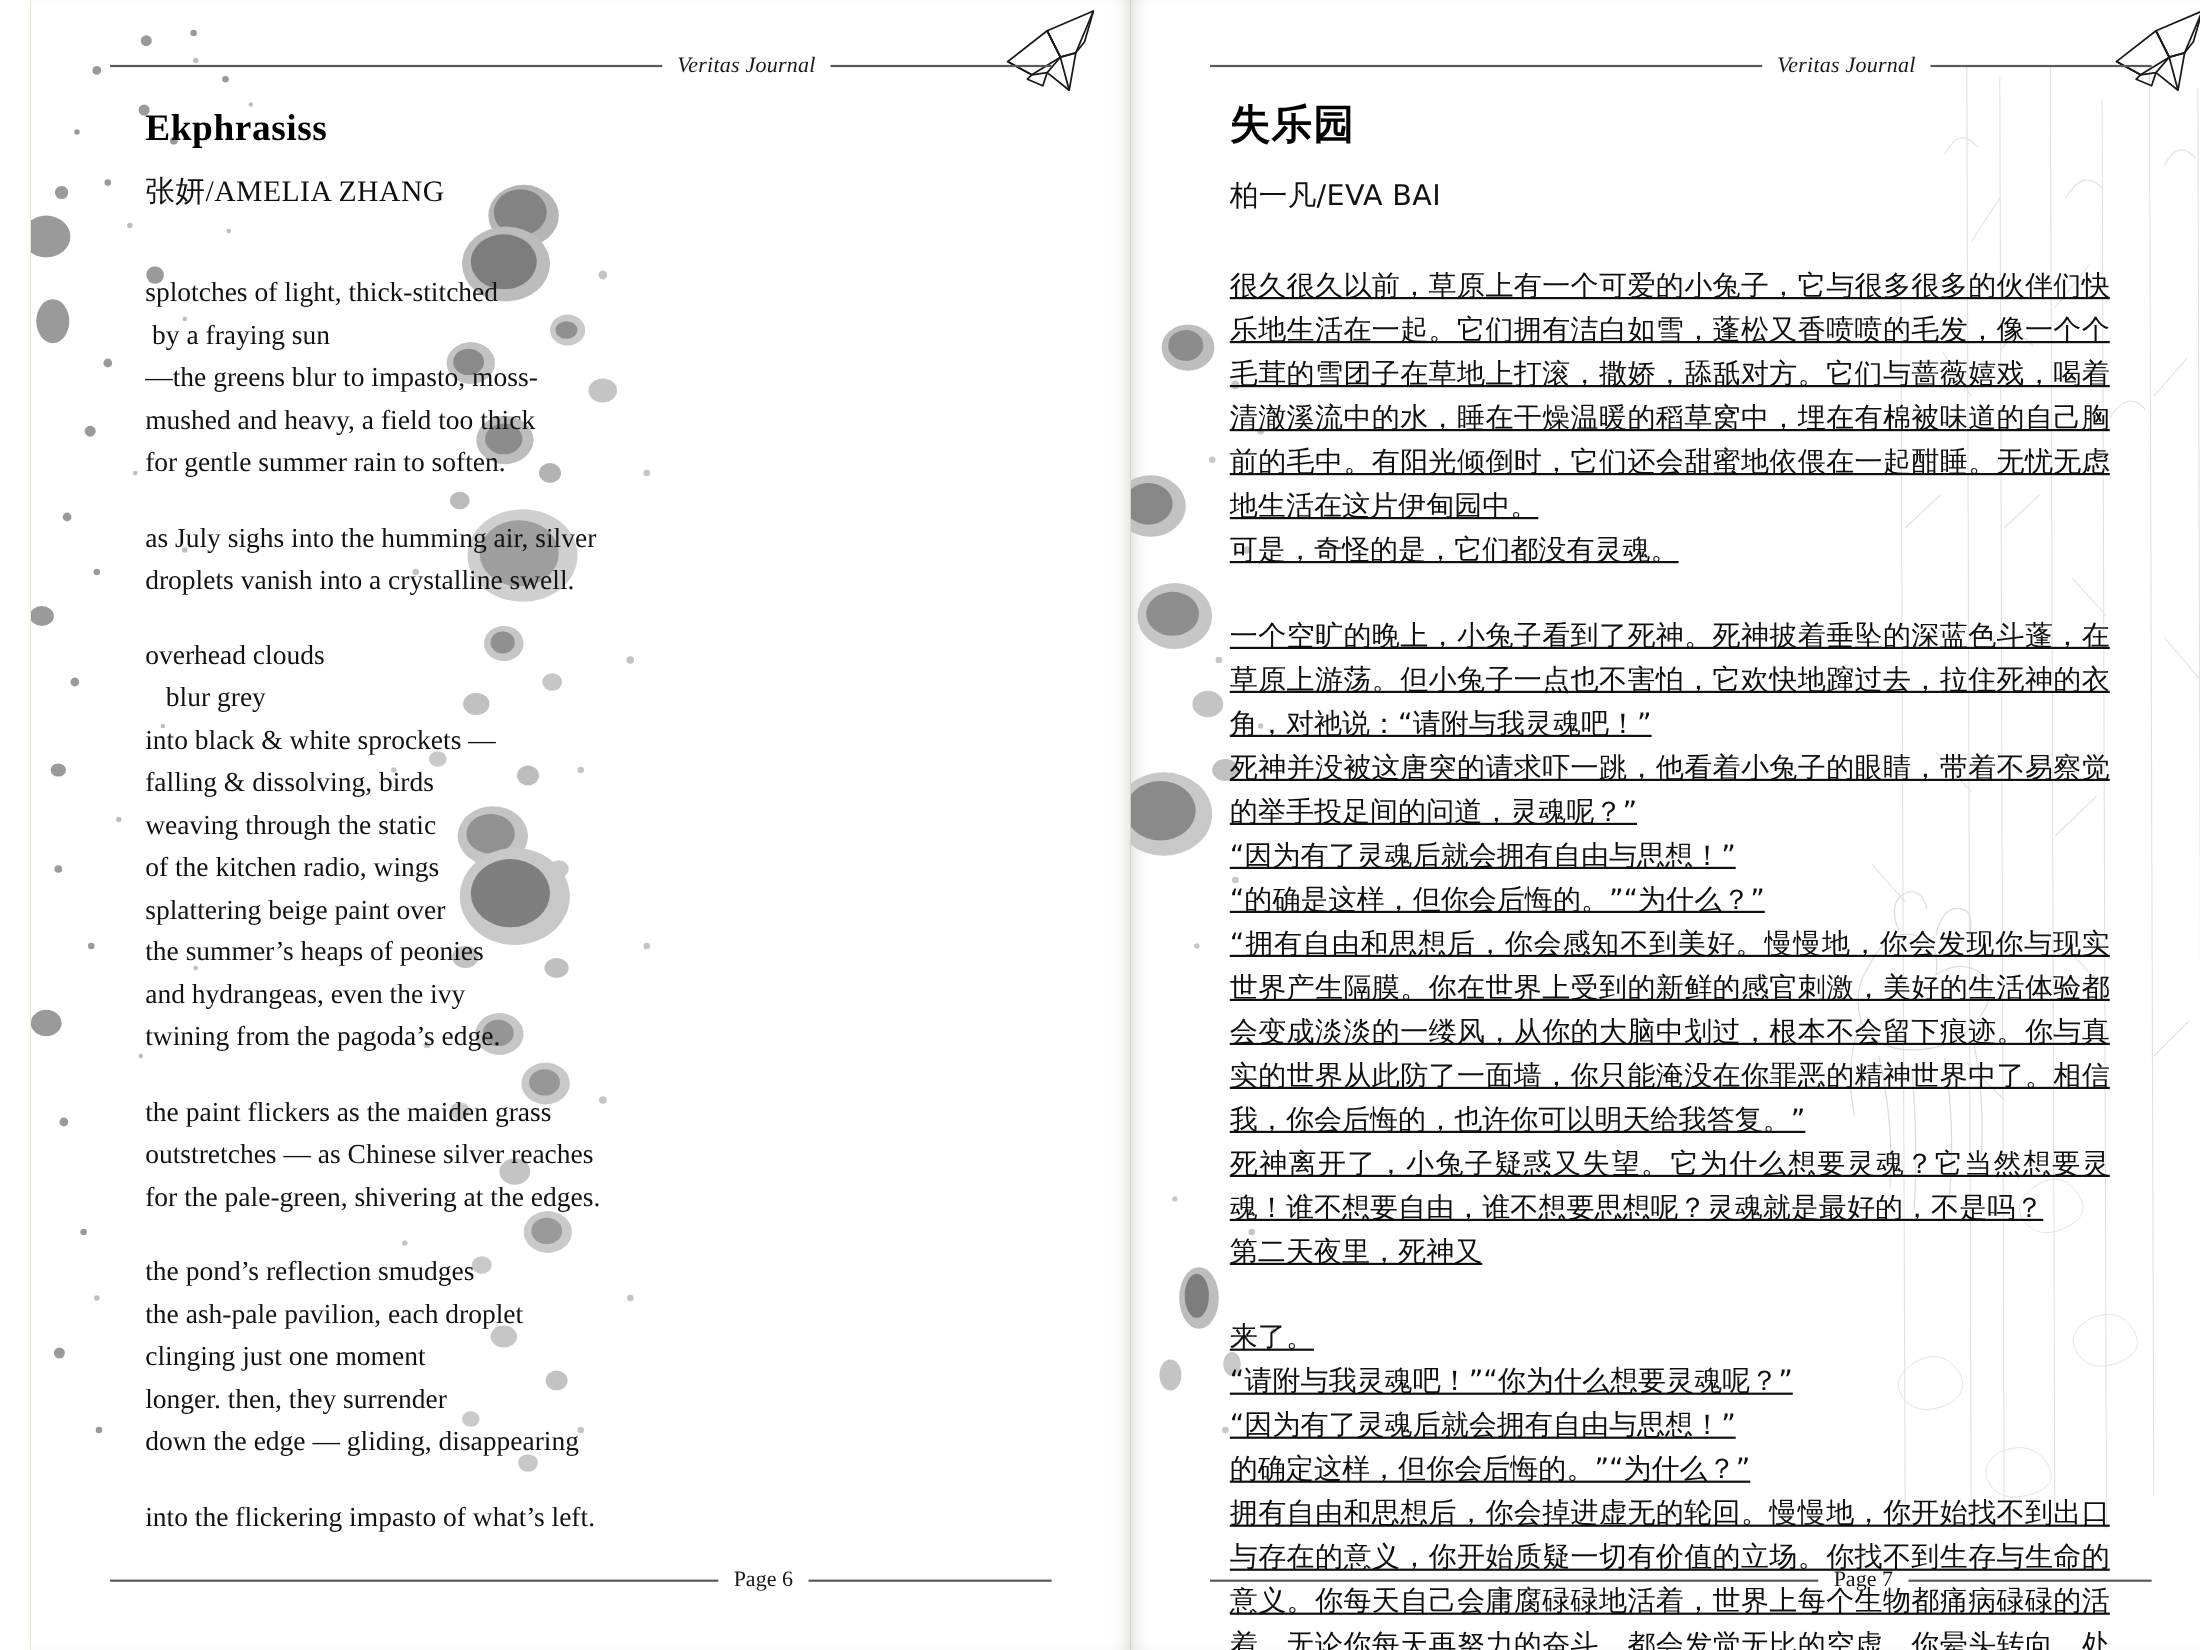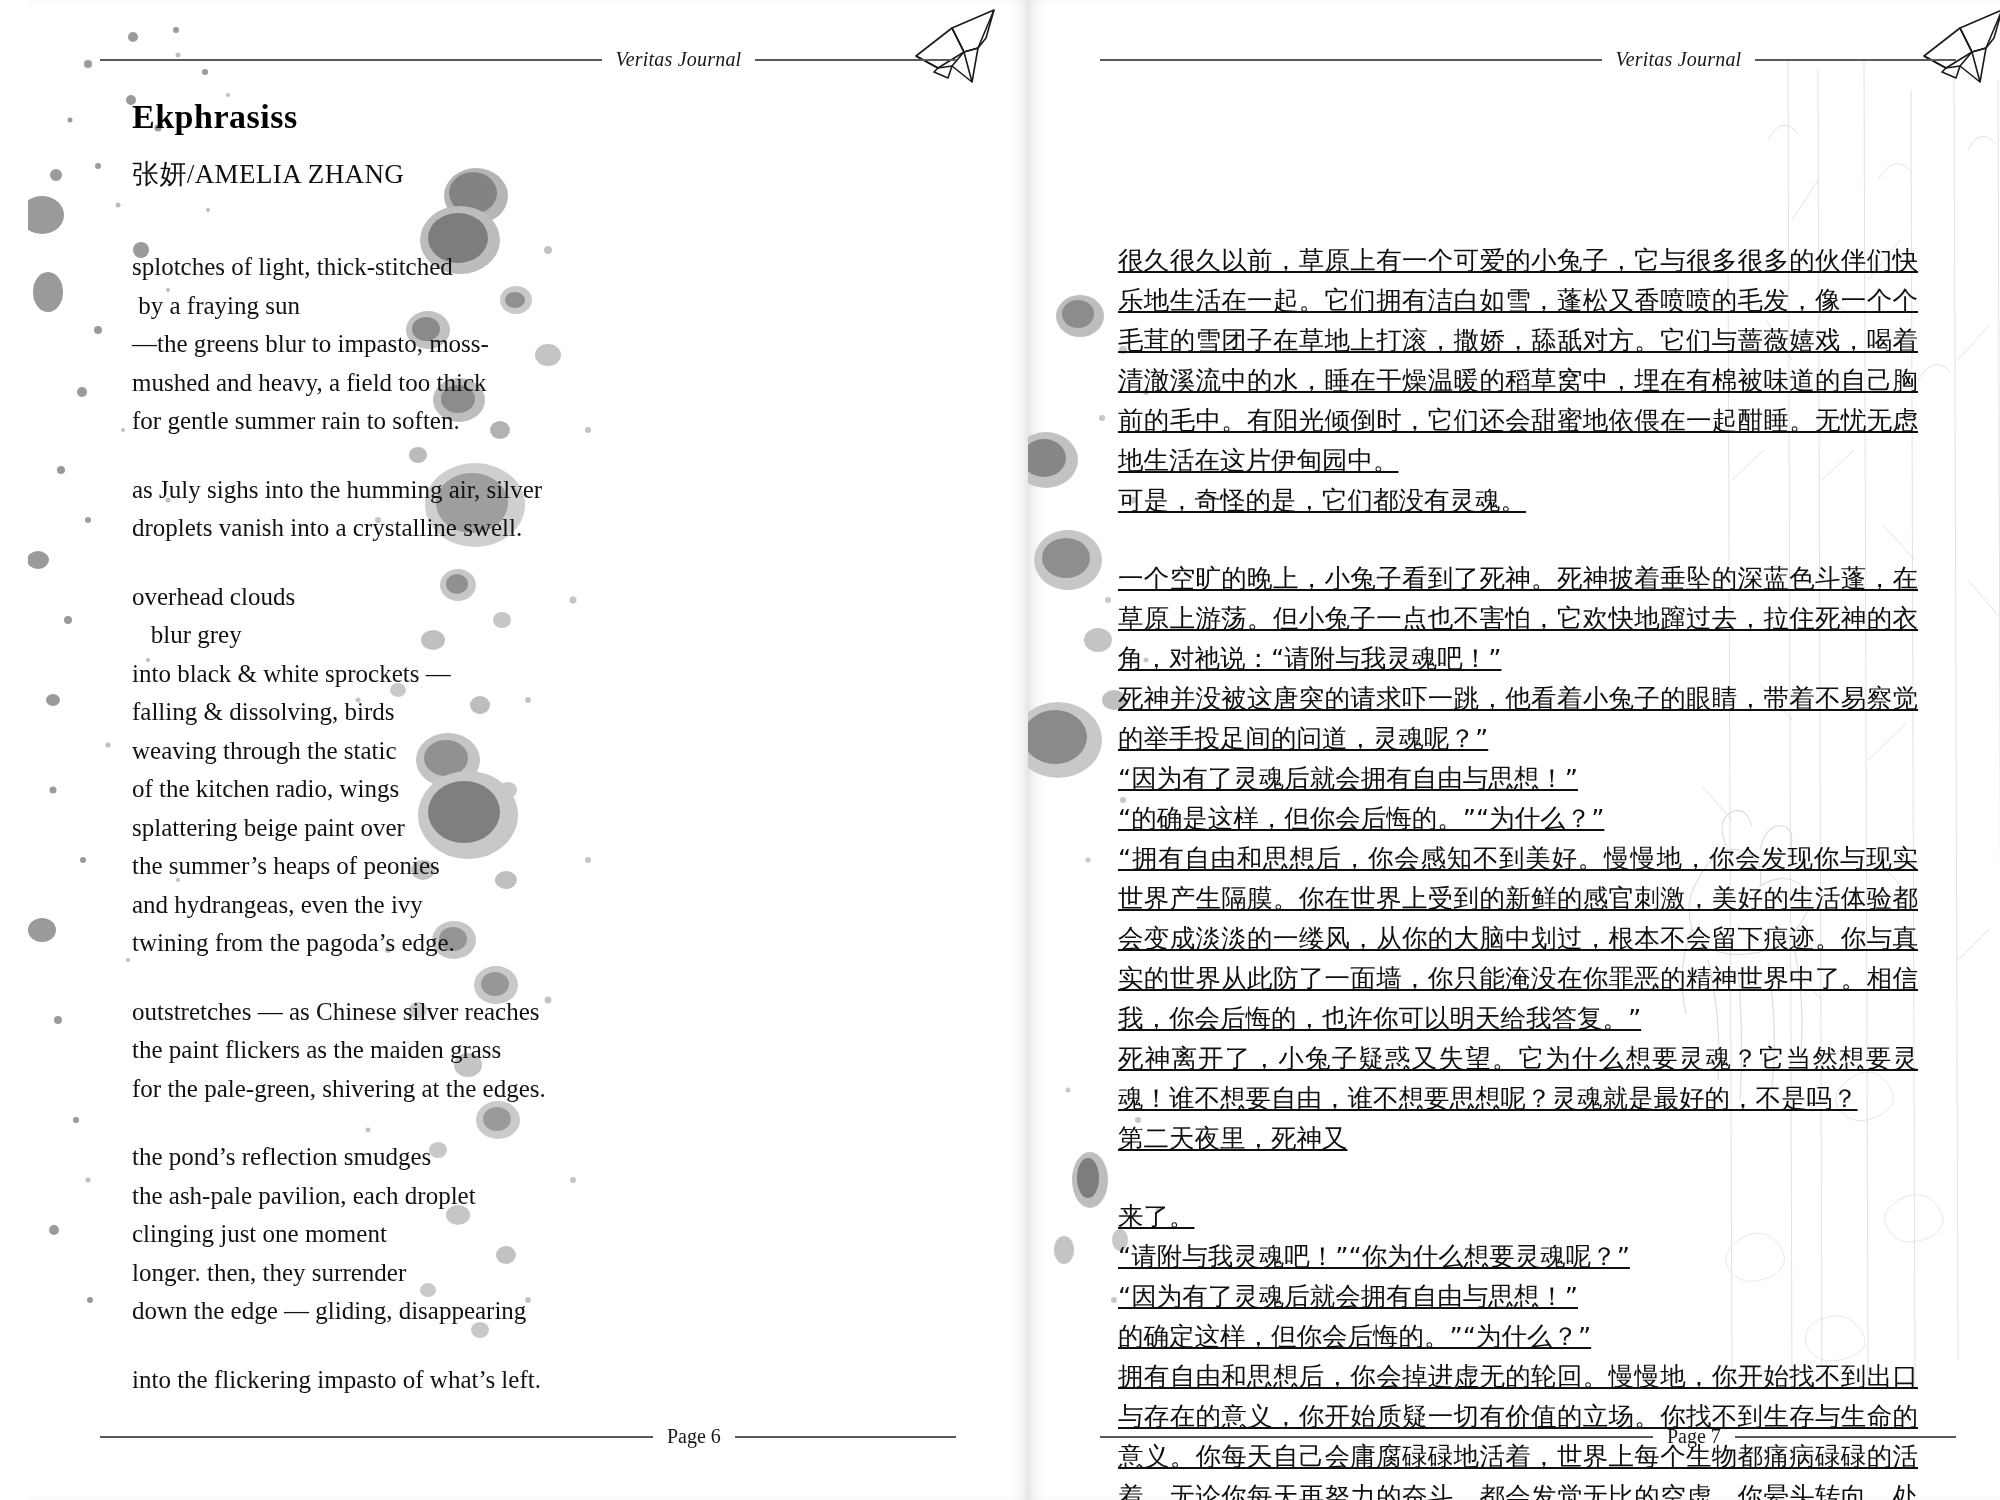--- a/index.html
+++ b/index.html
@@ -306,22 +306,22 @@
           <div class="pline">into black &amp; white sprockets —</div>
           <div class="pline">falling &amp; dissolving, birds</div>
           <div class="pline">weaving through the static</div>
           <div class="pline">of the kitchen radio, wings</div>
           <div class="pline">splattering beige paint over</div>
           <div class="pline">the summer’s heaps of peonies</div>
           <div class="pline">and hydrangeas, even the ivy</div>
           <div class="pline">twining from the pagoda’s edge.</div>
         </div>
         <div class="stanza">
+          <div class="pline">the paint flickers as the maiden grass</div>
           <div class="pline">outstretches — as Chinese silver reaches</div>
-          <div class="pline">the paint flickers as the maiden grass</div>
           <div class="pline">for the pale-green, shivering at the edges.</div>
         </div>
         <div class="stanza">
           <div class="pline">the pond’s reflection smudges</div>
           <div class="pline">the ash-pale pavilion, each droplet</div>
           <div class="pline">clinging just one moment</div>
           <div class="pline">longer. then, they surrender</div>
           <div class="pline">down the edge — gliding, disappearing</div>
         </div>
         <div class="stanza">
@@ -423,20 +423,24 @@
           <path d="M44 20 L86 2 L70 40 L56 44 Z"></path>
           <path d="M56 44 L70 40 L64 74 L44 58 Z"></path>
           <path d="M30 60 L44 58 L40 70 L26 64 Z"></path>
           <path d="M86 2 L78 30 L70 40"></path>
           <path d="M44 20 L56 44 L64 74"></path>
           <path d="M8 48 L30 60"></path>
         </g>
       </svg>
     </div>
 
+    <div class="title-block" style="left:90px; top:88px;">
+      <h1 class="cn-title">失乐园</h1>
+      <p class="cn-author">柏一凡/EVA BAI</p>
+    </div>
 
     <div class="cn-body" id="cn-body" style="left:90px; width:800px;">
         <p class="cn-para"> 很久很久以前，草原上有一个可爱的小兔子，它与很多很多的伙伴们快乐地生活在一起。它们拥有洁白如雪，蓬松又香喷喷的毛发，像一个个毛茸的雪团子在草地上打滚，撒娇，舔舐对方。它们与蔷薇嬉戏，喝着清澈溪流中的水，睡在干燥温暖的稻草窝中，埋在有棉被味道的自己胸前的毛中。有阳光倾倒时，它们还会甜蜜地依偎在一起酣睡。无忧无虑地生活在这片伊甸园中。<br>可是，奇怪的是，它们都没有灵魂。</p>
         <p class="cn-para">一个空旷的晚上，小兔子看到了死神。死神披着垂坠的深蓝色斗蓬，在草原上游荡。但小兔子一点也不害怕，它欢快地蹿过去，拉住死神的衣角，对祂说：“请附与我灵魂吧！”<br>死神并没被这唐突的请求吓一跳，他看着小兔子的眼睛，带着不易察觉的举手投足间的问道，灵魂呢？”<br>“因为有了灵魂后就会拥有自由与思想！”<br>“的确是这样，但你会后悔的。”“为什么？”<br>“拥有自由和思想后，你会感知不到美好。慢慢地，你会发现你与现实世界产生隔膜。你在世界上受到的新鲜的感官刺激，美好的生活体验都会变成淡淡的一缕风，从你的大脑中划过，根本不会留下痕迹。你与真实的世界从此防了一面墙，你只能淹没在你罪恶的精神世界中了。相信我，你会后悔的，也许你可以明天给我答复。”<br>死神离开了，小兔子疑惑又失望。它为什么想要灵魂？它当然想要灵魂！谁不想要自由，谁不想要思想呢？灵魂就是最好的，不是吗？<br>第二天夜里，死神又</p>
         <p class="cn-para">来了。<br>“请附与我灵魂吧！”“你为什么想要灵魂呢？”<br>“因为有了灵魂后就会拥有自由与思想！”<br>的确定这样，但你会后悔的。”“为什么？”<br>拥有自由和思想后，你会掉进虚无的轮回。慢慢地，你开始找不到出口与存在的意义，你开始质疑一切有价值的立场。你找不到生存与生命的意义。你每天自己会庸腐碌碌地活着，世界上每个生物都痛病碌碌的活着。无论你每天再努力的奋斗，都会发觉无比的空虚，你晕头转向，处在时间的轮回，陷入永恒的黑暗。相信我，你会后悔的，也许你可以明</p>
       </div>
 
     <div class="rule-bar foot-bar">
       <span class="line line-left"></span>
       <span class="label">Page 7</span>

